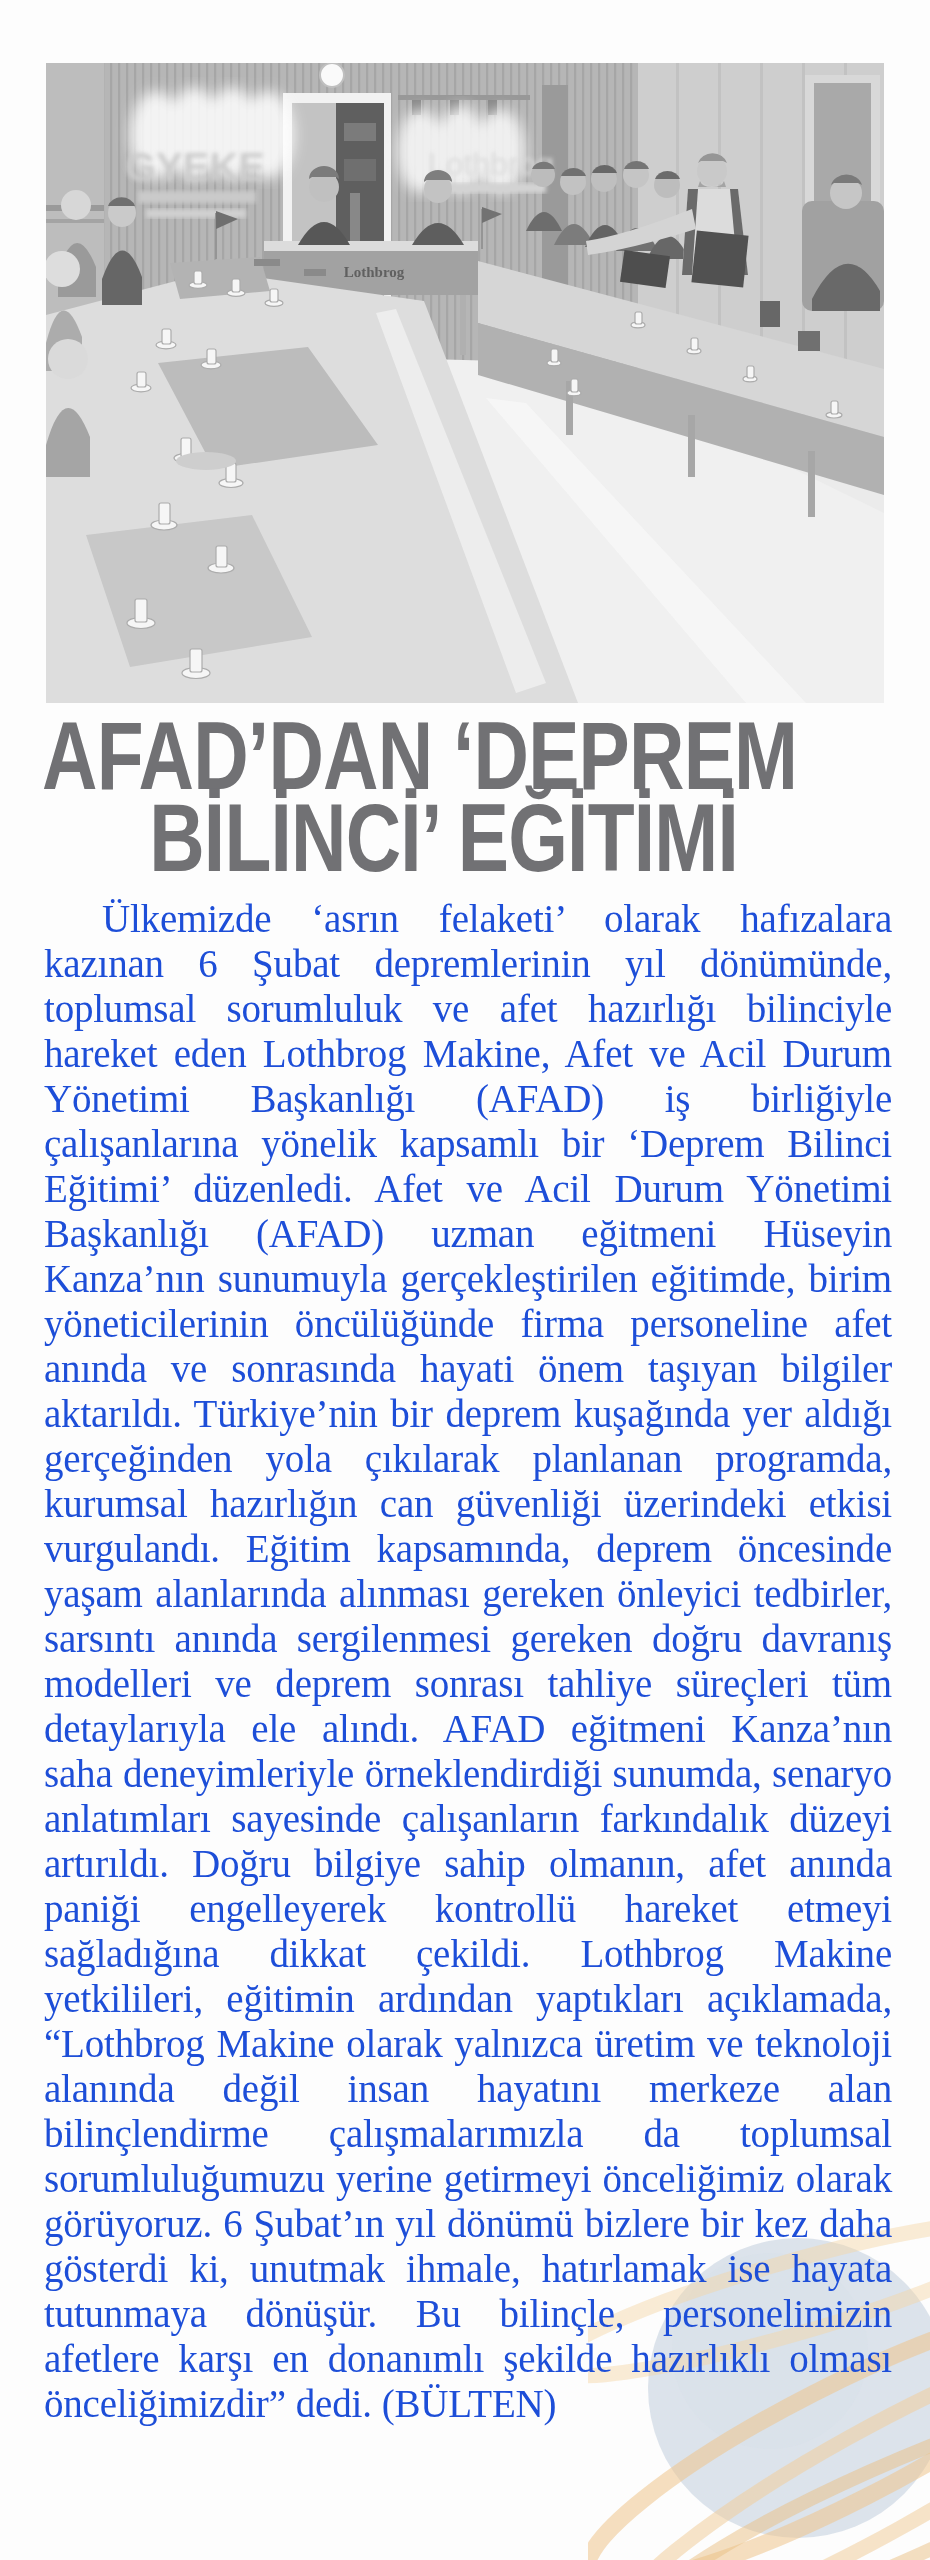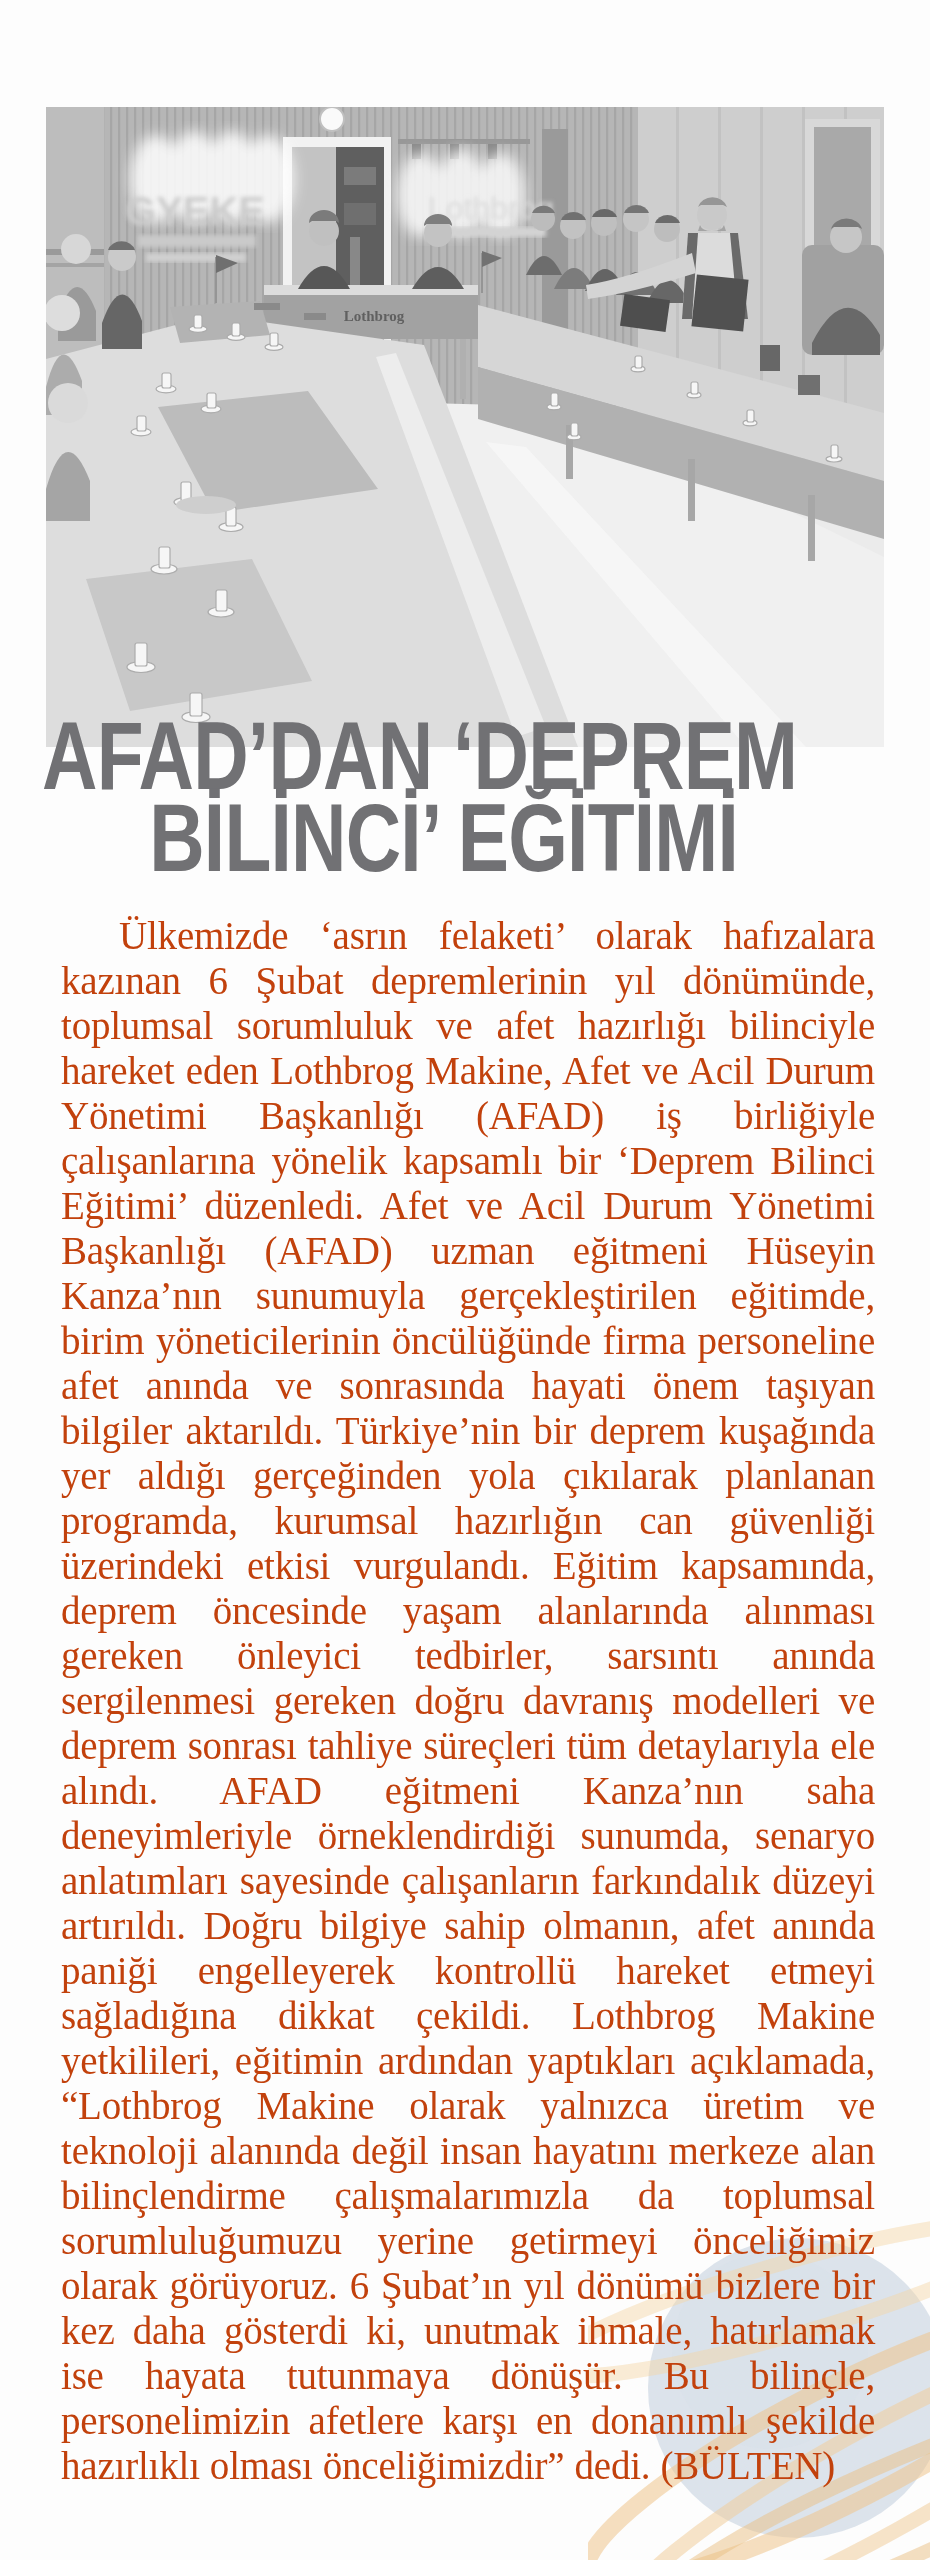--- a/index.html
+++ b/index.html
@@ -2,39 +2,39 @@
 <html lang="tr"><head>
 <meta charset="utf-8">
 <style>
   html,body{margin:0;padding:0;background:#9a9a9a;}
   .page{
     position:relative;width:930px;height:2560px;margin:0 auto;
     background:#fdfdfd;overflow:hidden;
     font-family:"Liberation Serif",serif;
   }
   
-  .photo{position:absolute;left:46px;top:63px;width:838px;height:640px;z-index:1;margin-top:44px;}
+  .photo{position:absolute;left:46px;top:63px;width:838px;height:640px;z-index:1;}
   .photo svg{display:block;width:100%;height:100%;}
   
   .headline{
     position:absolute;left:42px;top:708px;width:870px;z-index:2;
     font-family:"Liberation Sans",sans-serif;font-weight:bold;text-align:right;
   }
   .headline .hl{
     font-size:96px;line-height:1;letter-spacing:-1px;white-space:nowrap;
     transform:scaleX(0.80);transform-origin:0 50%;
   }
   .headline .hl2{margin-top:-14px;}
   
   .article-body{
     position:absolute;left:44px;top:896px;width:848px;z-index:2;
   }
   .article-body p{
-    margin:17px;font-size:39px;line-height:45px;text-align:justify;
-    color:#c2410c;text-indent:58px;letter-spacing:-0.2px;word-spacing:0.5px;
+    margin:0;font-size:39px;line-height:45px;text-align:justify;
+    color:#1d4ed8;text-indent:58px;letter-spacing:-0.2px;word-spacing:0.5px;
     hyphens:auto;-webkit-hyphens:auto;
   }
   
   .watermark{position:absolute;left:588px;top:2183px;width:342px;height:377px;z-index:0;}
   .watermark svg{display:block;width:100%;height:100%;}
 </style>
 </head>
 <body>
 
 <div class="page">

